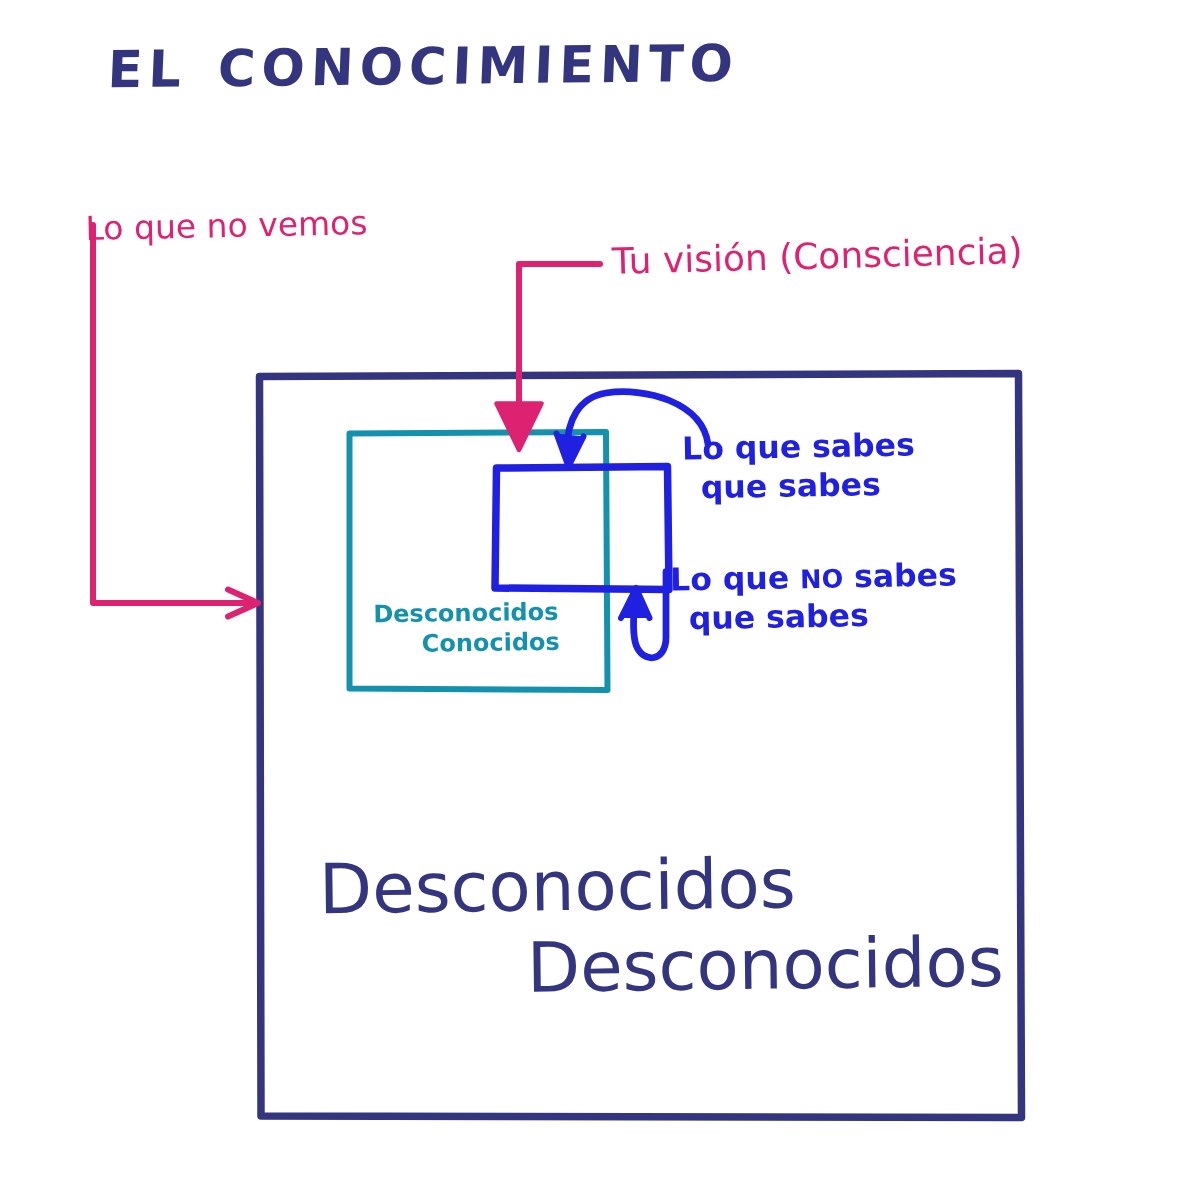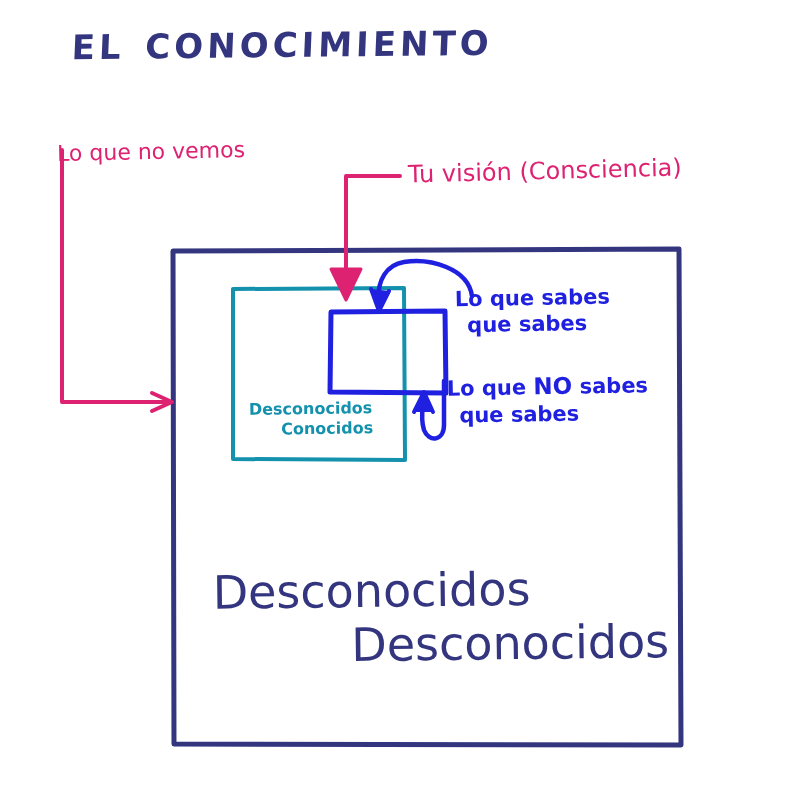--- a/index.html
+++ b/index.html
@@ -101,21 +101,21 @@
     color: #2020e0;
     font-weight: 600;
     line-height: 1.25;
     transform: rotate(-1deg);
   }
   #label-no-sabes-sabes .ln2 {
     display: block;
     padding-left: 12px;
   }
   #label-no-sabes-sabes .emph {
-    font-size: 23px;
+    font-size: 17px;
     font-weight: 700;
   }
 
   
   #label-desconocidos-desconocidos {
     left: 213px;
     top: 563px;
     font-size: 46px;
     color: #33357f;
     font-weight: 500;

